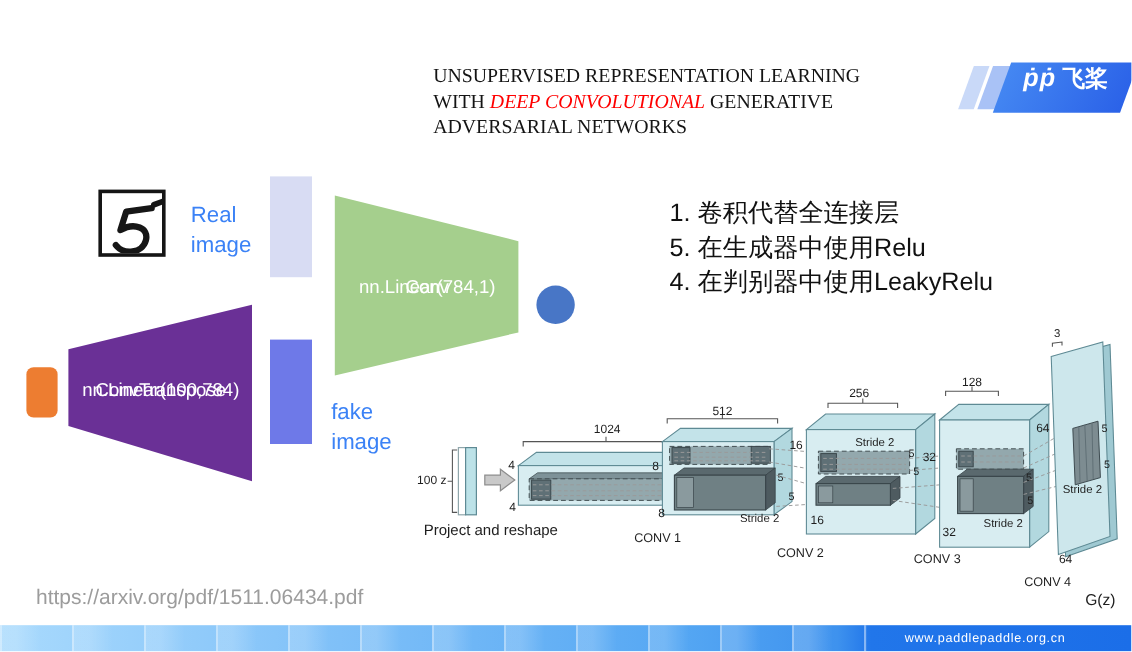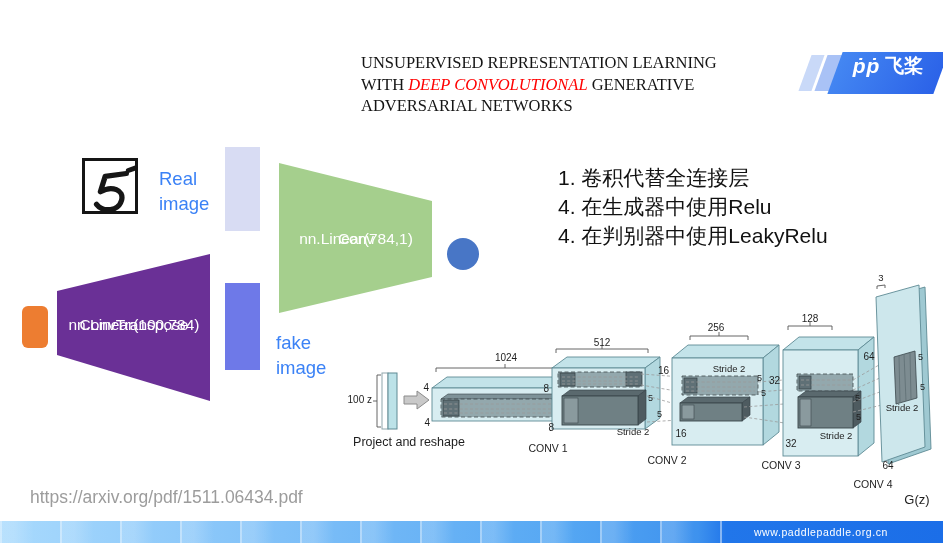--- a/index.html
+++ b/index.html
@@ -112,21 +112,21 @@
     <text x="134" y="330" text-anchor="middle">nn.Linear(100,784)</text>
     <text x="134" y="330" text-anchor="middle">ConvTranspose</text>
     <polygon points="279,163 432,201 432,277 279,313" fill="#A5CF8D"></polygon>
     <text x="356" y="244" text-anchor="middle">nn.Linear(784,1)</text>
     <text x="356" y="244" text-anchor="middle">Conv</text>
     <circle cx="463" cy="254" r="16" fill="#4876C6"></circle>
   </svg>
 
   <div class="key-points">
     <div>1. 卷积代替全连接层</div>
-    <div>4. 在生成器中使用Relu</div>
+    <div>5. 在生成器中使用Relu</div>
     <div>4. 在判别器中使用LeakyRelu</div>
   </div>
 
   <svg class="arch" viewBox="340 250 605 270">
 
     <text class="lbl" x="372" y="403" font-size="10" text-anchor="end">100 z</text>
     <path class="brace" d="M381 375 h-4 v52 h4 M377 401 h-4"></path>
     <rect x="382" y="373" width="6" height="56" fill="#ffffff" stroke="#8FA6AB"></rect>
     <rect x="388" y="373" width="9" height="56" fill="#BCE2E8" stroke="#5E8A94"></rect>
     <polygon points="404,396 417,396 417,391 429,400 417,409 417,404 404,404" fill="#C9C9C9" stroke="#8C8C8C"></polygon>

